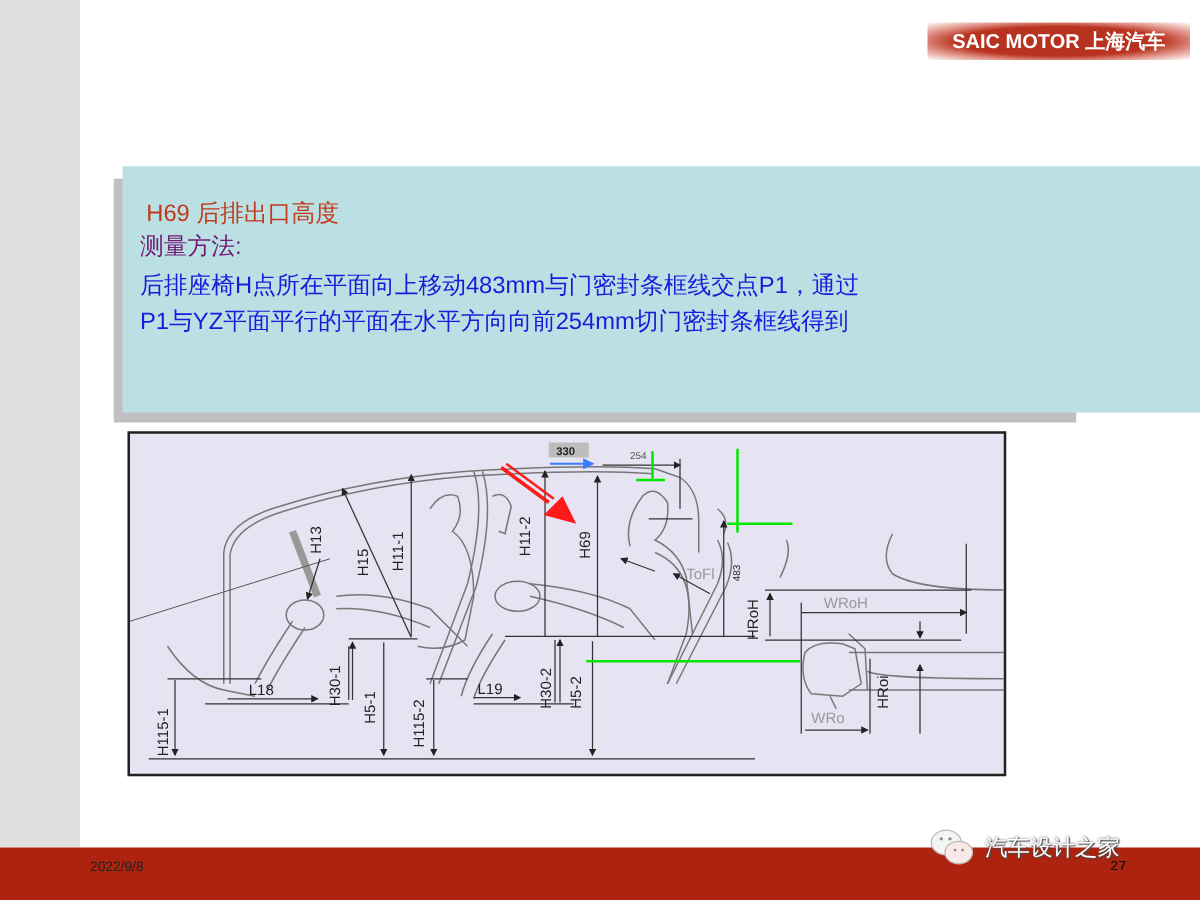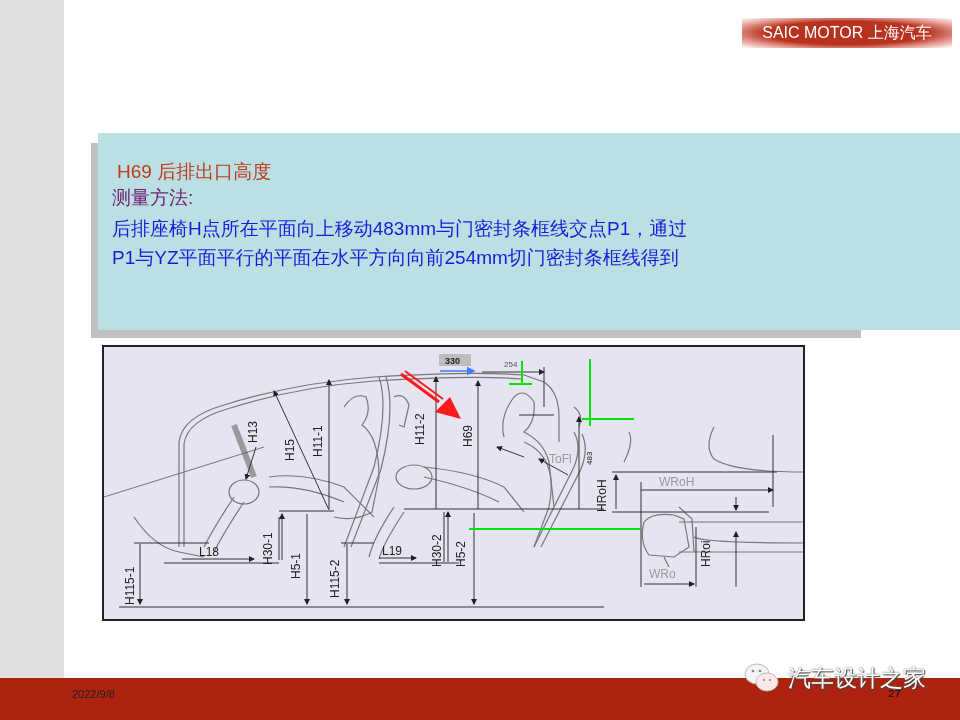--- a/index.html
+++ b/index.html
@@ -5,41 +5,41 @@
   html, body { margin: 0; padding: 0; }
   body {
     width: 960px; height: 720px; position: relative; overflow: hidden;
     background: #ffffff; font-family: "Liberation Sans", "DejaVu Sans", sans-serif;
   }
   .left-stripe { position: absolute; left: 0; top: 0; width: 64px; height: 678px; background: #e1e0df; }
   .logo {
     position: absolute; left: 742px; top: 18px; width: 210px; height: 30px;
     display: flex; align-items: center; justify-content: center;
     background: radial-gradient(ellipse at center, #b5311f 0%, #b9331f 55%, rgba(200,60,40,0.55) 75%, rgba(255,255,255,0) 100%);
-    color: #ffffff; font-weight: normal; font-size: 16px; letter-spacing: 0px;
+    color: #ffffff; font-weight: bold; font-size: 16px; letter-spacing: 0px;
   }
   .text-box-shadow { position: absolute; left: 91px; top: 143px; width: 770px; height: 195px; background: #c0c0c0; }
   .text-box {
     position: absolute; left: 98px; top: 133px; width: 932px; height: 197px; background: #bbe0e3;
     box-sizing: border-box; padding: 26px 0 0 14px;
   }
   .title { color: #c0391b; font-size: 19px; line-height: 26px; margin-left: 5px; }
   .label { color: #701a75; font-size: 19px; line-height: 26px; }
   .desc { color: #1a1adb; font-size: 19px; line-height: 29px; margin-top: 3px; }
   .diagram {
     position: absolute; left: 102px; top: 345px; width: 703px; height: 276px;
     border: 2px solid #222; box-sizing: border-box; background: #e6e4f2; overflow: hidden;
   }
   .diagram svg { position: absolute; left: 0; top: 0; }
   .footer { position: absolute; left: 0; top: 678px; width: 960px; height: 42px; background: #ad230f; }
   .footer-date { position: absolute; left: 72px; top: 688px; font-size: 11px; color: #222; }
   .footer-page { position: absolute; left: 888px; top: 688px; font-size: 11px; color: #111; font-family: Liberation Mono, monospace; }
   .watermark {
     position: absolute; left: 742px; top: 660px; height: 36px; display: flex; align-items: center;
-    color: #ffffff; font-size: 23px; text-shadow: 0 0 2px #555, 1px 1px 1px #444;
+    color: #ffffff; font-size: 18px; text-shadow: 0 0 2px #555, 1px 1px 1px #444;
   }
   .wm-icon { width: 40px; height: 34px; position: relative; margin-right: 6px; }
 </style>
 </head>
 <body>
 
 <div class="left-stripe"></div>
 
 <div class="logo">
   <span>SAIC MOTOR 上海汽车</span>

